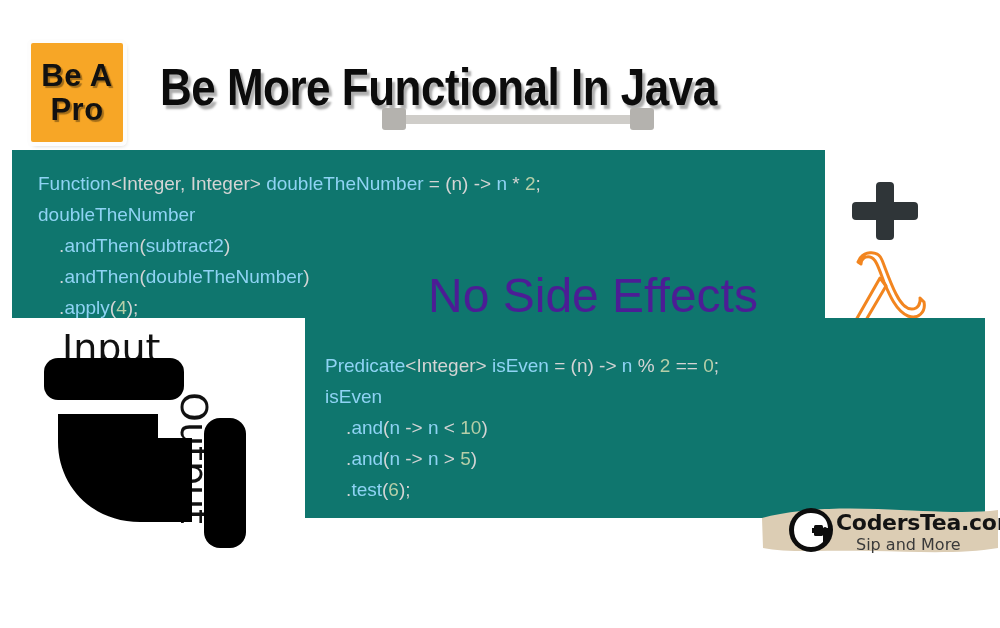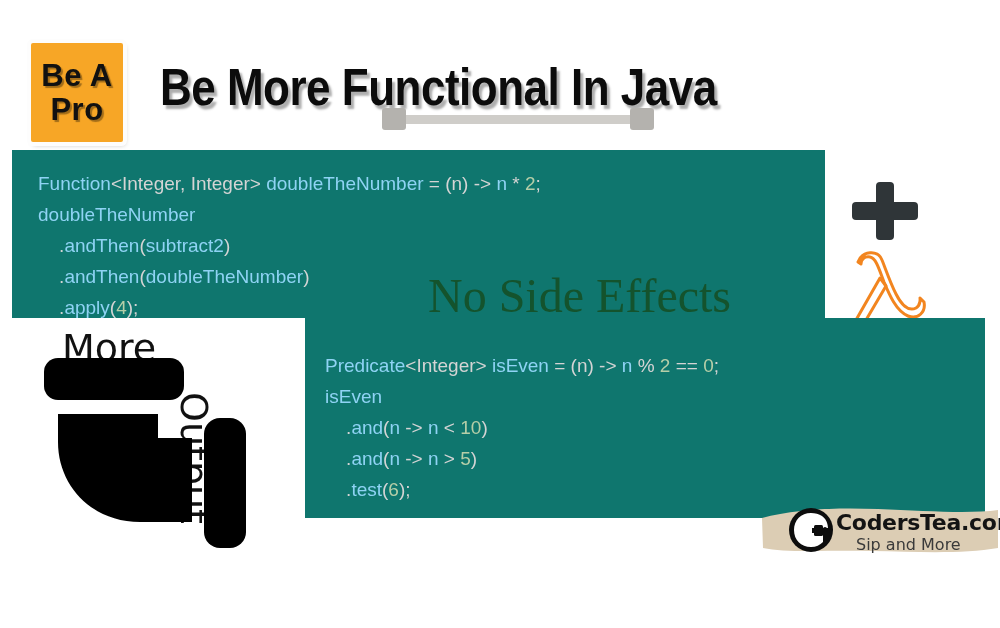--- a/index.html
+++ b/index.html
@@ -66,22 +66,22 @@
 
   .tok-type{color:#8fd3f4;}
   .tok-ident{color:#8fd3f4;}
   .tok-plain{color:#d4d4d4;}
   .tok-num{color:#b5cea8;}
   .tok-op{color:#d4d4d4;}
 
   
   .nse{
     position:absolute;left:428px;top:268px;
-    font-size:48px;color:#14532d;font-weight:400;
-    font-family:Liberation Serif, serif;
+    font-size:48px;color:#4c1d95;font-weight:400;
+    font-family:Liberation Sans, sans-serif;
     letter-spacing:0px;white-space:nowrap;z-index:5;
   }
 
   
   .funnel{position:absolute;left:40px;top:322px;width:270px;height:245px;z-index:6;}
   .lbl-input{
     position:absolute;left:62px;top:326px;font-size:38px;color:#111;
     font-family:"DejaVu Sans", sans-serif;font-weight:400;
   }
   .lbl-output{
@@ -140,21 +140,21 @@
 
   <div class="nse">No Side Effects</div>
 
   <div class="codeblock" id="code-block-2"><div><span class="tok-type">Predicate</span><span class="tok-plain">&lt;Integer&gt; </span><span class="tok-ident">isEven</span><span class="tok-op"> = (n) -&gt; </span><span class="tok-ident">n</span><span class="tok-op"> % </span><span class="tok-num">2</span><span class="tok-op"> == </span><span class="tok-num">0</span><span class="tok-op">;</span></div><div><span class="tok-ident">isEven</span></div><div><span class="tok-op">    .</span><span class="tok-ident">and</span><span class="tok-op">(</span><span class="tok-ident">n</span><span class="tok-op"> -&gt; </span><span class="tok-ident">n</span><span class="tok-op"> &lt; </span><span class="tok-num">10</span><span class="tok-op">)</span></div><div><span class="tok-op">    .</span><span class="tok-ident">and</span><span class="tok-op">(</span><span class="tok-ident">n</span><span class="tok-op"> -&gt; </span><span class="tok-ident">n</span><span class="tok-op"> &gt; </span><span class="tok-num">5</span><span class="tok-op">)</span></div><div><span class="tok-op">    .</span><span class="tok-ident">test</span><span class="tok-op">(</span><span class="tok-num">6</span><span class="tok-op">);</span></div></div>
 
   <svg class="funnel" viewBox="0 0 270 245">
     <rect x="4" y="36" width="140" height="42" rx="14" fill="#000"></rect>
     <path d="M18 92 L118 92 L118 116 L152 116 L152 200 L100 200 C52 200 18 164 18 120 Z" fill="#000"></path>
     <rect x="164" y="96" width="42" height="130" rx="16" fill="#000"></rect>
   </svg>
-  <div class="lbl-input">More</div>
+  <div class="lbl-input">Input</div>
   <div class="lbl-output">Output</div>
   <div class="fx">F(x)</div>
 
   <div class="ct">
     <svg class="ct-brush" viewBox="0 0 240 52">
       <path d="M2 14 C30 6 70 3 118 5 C166 7 210 10 238 6 L238 44 C204 50 160 48 112 47 C64 46 26 49 3 44 Z" fill="#dccdb4"></path>
     </svg>
     <svg class="ct-mark" viewBox="0 0 46 46">
       <circle cx="23" cy="23" r="22" fill="#0d0d0d"></circle>
       <path d="M23 6 C13 6 6 13 6 23 C6 33 13 40 23 40 C28 40 32 38 35 35 L35 26 L24 26 L24 21 L40 21 C40 21 40 13 34 9 C31 7 27 6 23 6 Z" fill="#ffffff"></path>

